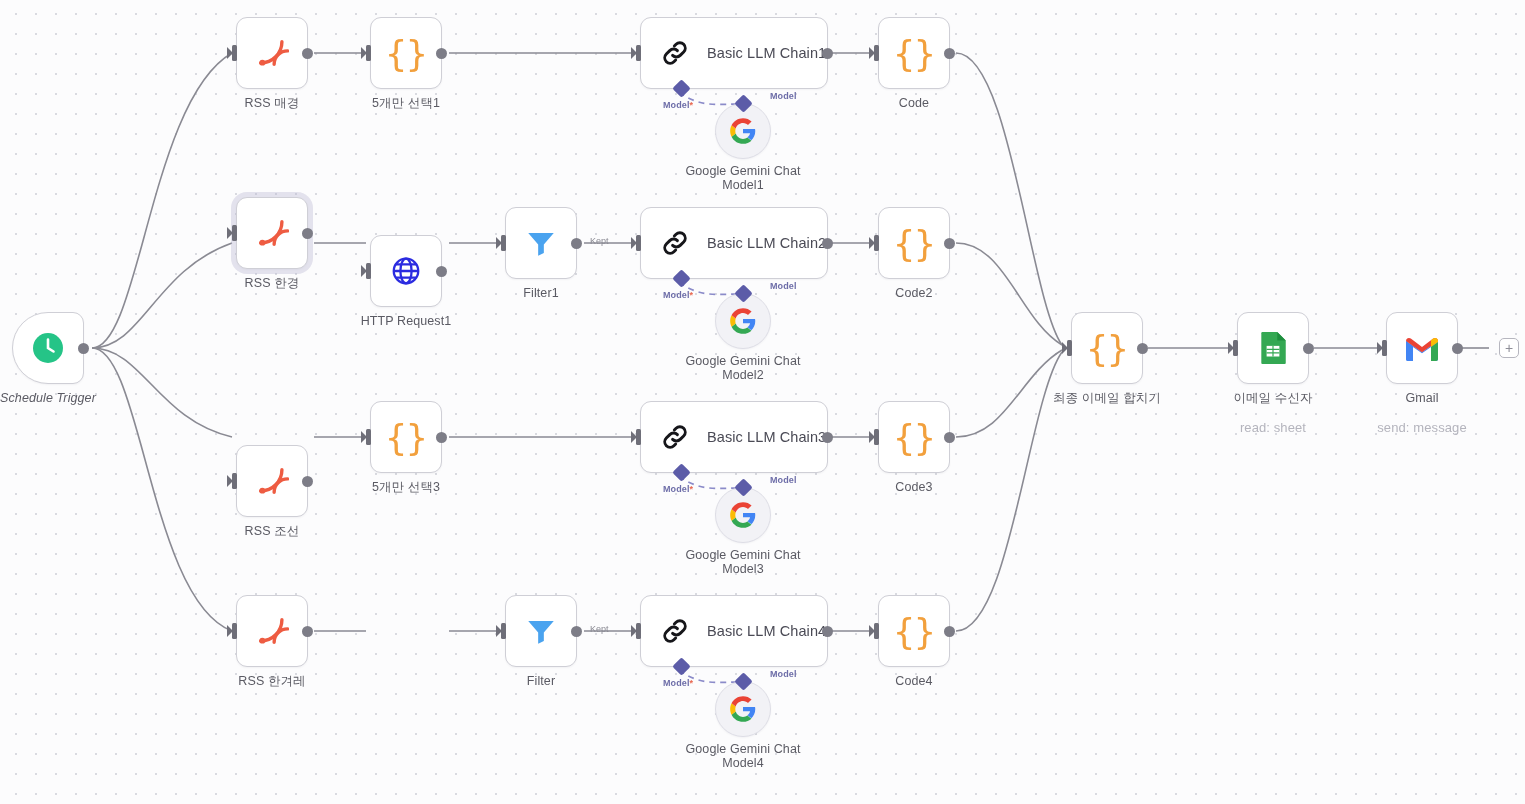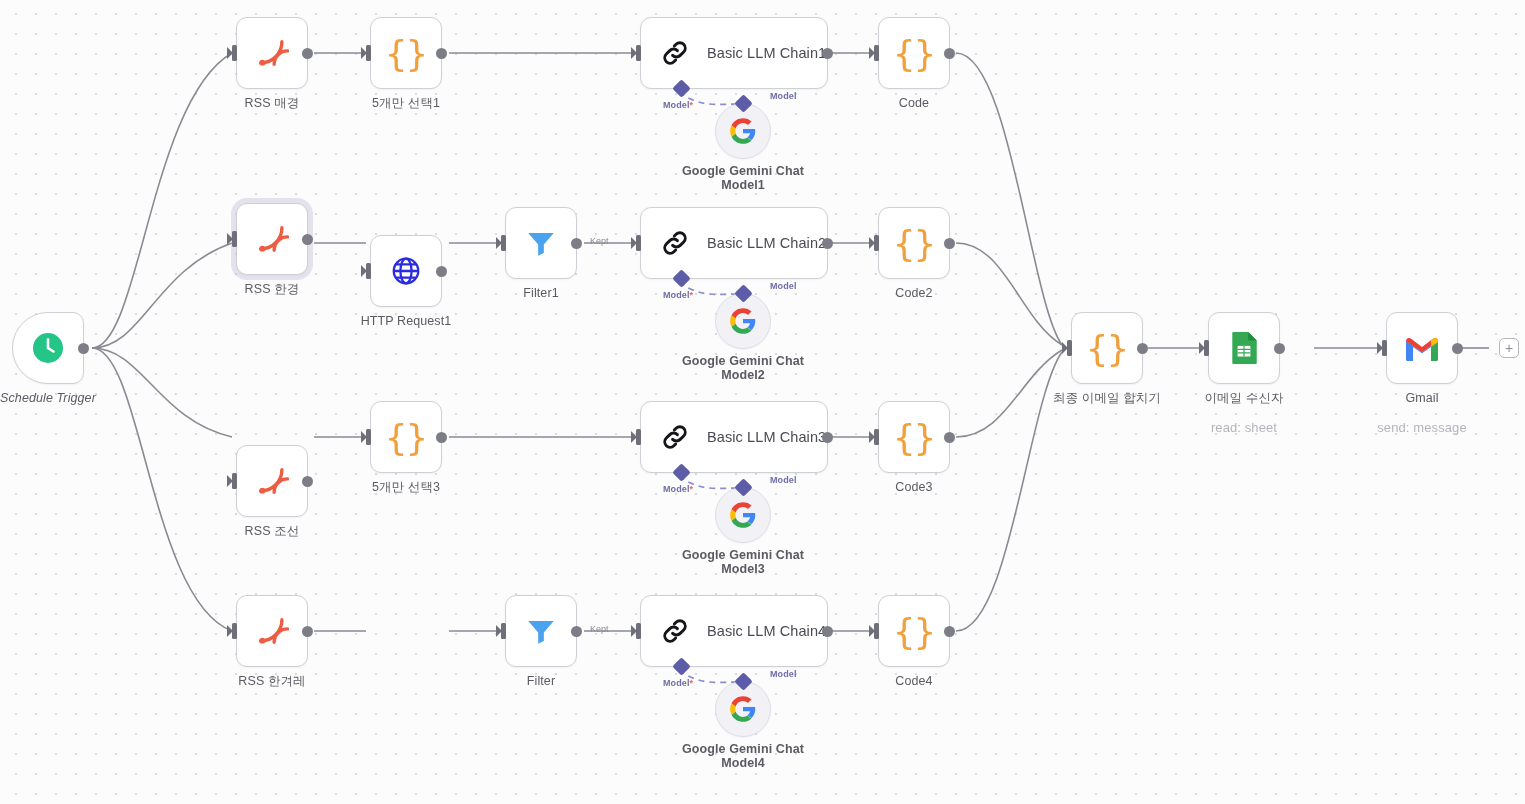--- a/index.html
+++ b/index.html
@@ -25,21 +25,21 @@
   .node.sq{width:72px;height:72px;}
   .node.trigger{width:72px;height:72px;border-radius:36px 11px 11px 36px;}
   .node.wide{width:188px;height:72px;border-radius:11px;justify-content:flex-start;padding-left:18px;}
   .node.selected{box-shadow:0 0 0 5px rgba(186,184,209,.38),0 1px 2px rgba(20,20,40,.05);}
   .node.sub{background:#f2f2f6;border:1px solid #dedee6;border-radius:50%;
             width:56px;height:56px;}
 
   .nlabel{position:absolute;left:50%;transform:translateX(-50%);
           top:78px;white-space:nowrap;font-size:12.5px;color:#5a5a63;
           text-align:center;line-height:14px;letter-spacing:.1px;}
-  .nlabel.two{white-space:normal;width:150px;font-weight:bold;}
+  .nlabel.two{white-space:normal;width:150px;}
   .nsub{display:block;font-size:13px;color:#b4b4bd;margin-top:16px;letter-spacing:.1px;}
   .node.sub .nlabel{top:60px;}
   .node.trigger .nlabel{top:78px;font-style:italic;}
   .wide .wlabel{font-size:14.5px;color:#4a4a55;margin-left:16px;letter-spacing:.1px;}
 
   
   .port-out{position:absolute;width:11px;height:11px;border-radius:50%;
             background:#7d7d87;top:50%;margin-top:-5.5px;right:-6px;}
   .port-in{position:absolute;left:-9px;top:50%;margin-top:-8px;
            width:9px;height:16px;}
@@ -193,21 +193,21 @@
           <path fill="#34A853" d="M24 46c5.9 0 10.9-2 14.5-5.3l-6.9-5.4c-1.9 1.3-4.4 2.2-7.6 2.2-5.8 0-10.7-3.8-12.5-9.1l-7.1 5.5C8 41.2 15.4 46 24 46z"></path>
           <path fill="#FBBC05" d="M11.5 28.4c-.5-1.4-.7-2.8-.7-4.4s.3-3 .7-4.4l-7.1-5.5C2.9 17.1 2 20.4 2 24s.9 6.9 2.4 9.9l7.1-5.5z"></path>
           <path fill="#EA4335" d="M24 10.3c4.1 0 6.9 1.8 8.5 3.3l6.2-6C34.9 4.1 29.9 2 24 2 15.4 2 8 6.8 4.4 14.1l7.1 5.5c1.8-5.3 6.7-9.3 12.5-9.3z"></path>
         </svg>
     </span>
     <span class="port-diamond"></span>
     <span class="plabel" style="left:54px;top:-13px;">Model</span>
     <span class="nlabel two"><span>Google Gemini Chat</span><br><span>Model1</span></span>
   </div>
 
-  <div class="node sq selected" style="left:236px;top:203px;">
+  <div class="node sq selected" style="left:236px;top:197px;">
     <span class="icon">
       <svg width="34" height="34" viewBox="0 0 24 24" fill="none" stroke="#ee5c42" stroke-width="2.4" stroke-linecap="round">
           <path d="M4 19 A15 15 0 0 0 19 4"></path>
           <path d="M4 13.5 A9.5 9.5 0 0 1 13.5 23" transform="rotate(-90 12 12)"></path>
           <circle cx="5.2" cy="18.8" r="2.1" fill="#ee5c42" stroke="none"></circle>
         </svg>
     </span>
     <span class="port-in">
         <i class="bar"></i>
         <i class="tri"></i>
@@ -437,21 +437,21 @@
   <div class="node sq" style="left:1071px;top:312px;">
     <span class="icon brace">{}</span>
     <span class="port-in">
         <i class="bar"></i>
         <i class="tri"></i>
       </span>
     <span class="port-out"></span>
     <span class="nlabel">최종 이메일 합치기</span>
   </div>
 
-  <div class="node sq" style="left:1208px;top:312px;">
+  <div class="node sq" style="left:1237px;top:312px;">
     <span class="icon">
       <svg width="32" height="34" viewBox="0 0 26 32">
           <path d="M3 1h14l8 8v21a1 1 0 0 1-1 1H3a1 1 0 0 1-1-1V2a1 1 0 0 1 1-1z" fill="#34a853"></path>
           <path d="M17 1l8 8h-8z" fill="#1e8e3e"></path>
           <rect x="7" y="14" width="12" height="10" fill="#fff"></rect>
           <path d="M7 17.3h12M7 20.6h12M13 14v10" stroke="#34a853" stroke-width="1.1"></path>
         </svg>
     </span>
     <span class="port-in">
         <i class="bar"></i>

